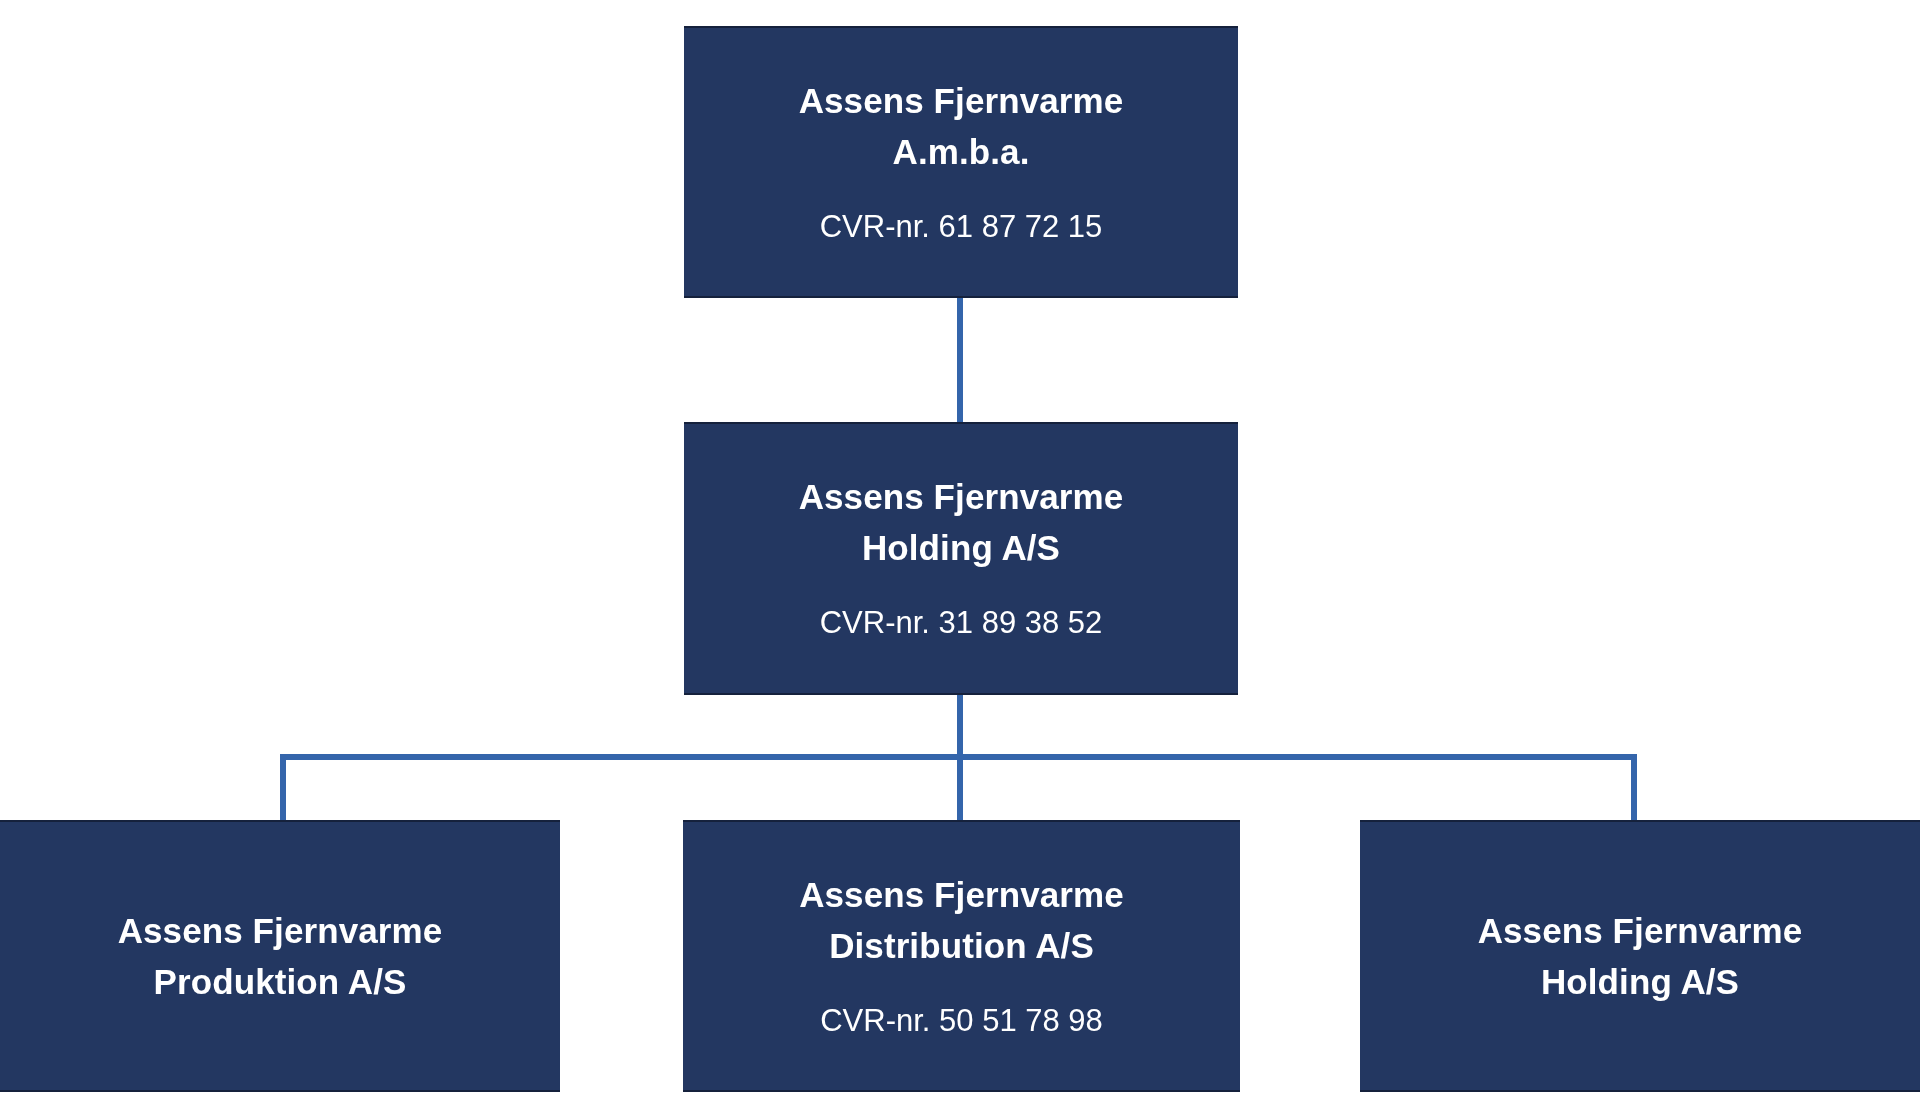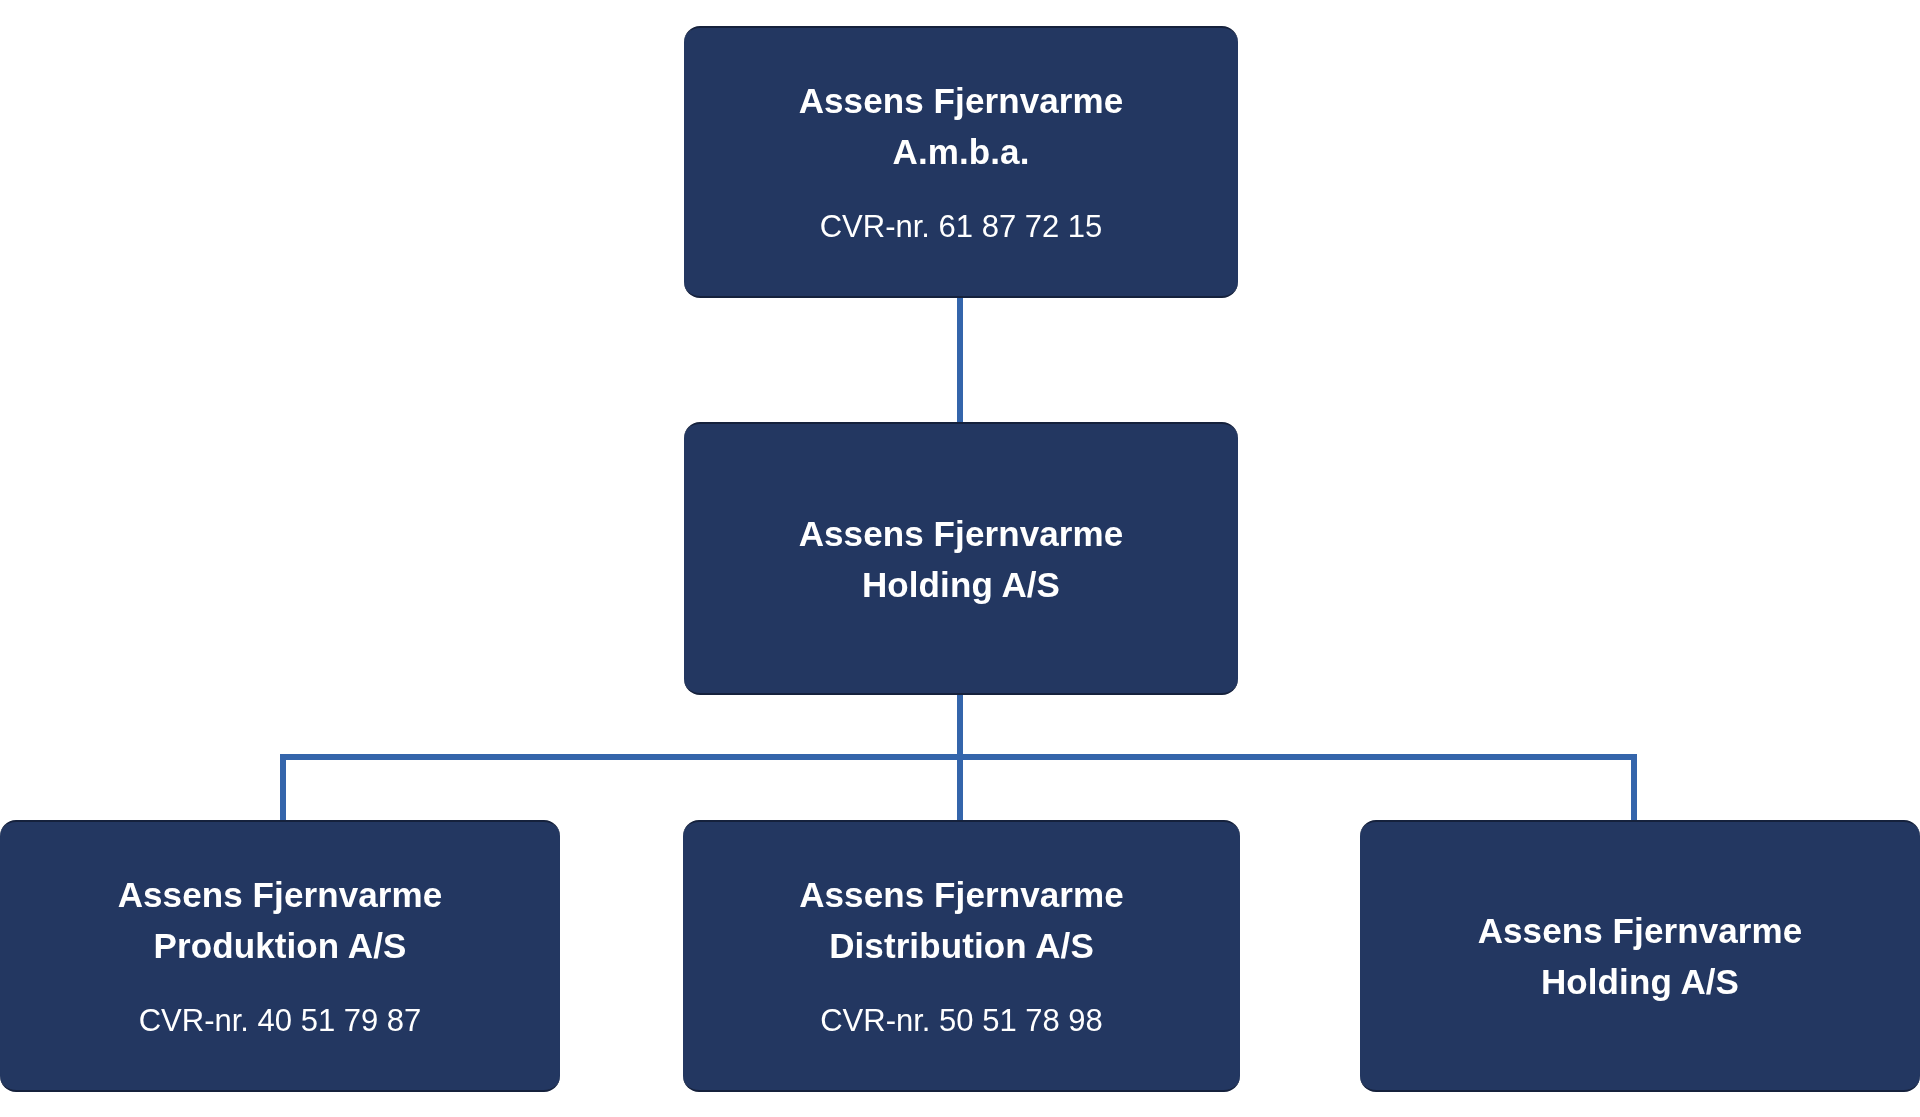--- a/index.html
+++ b/index.html
@@ -27,21 +27,20 @@
     color: #ffffff;
     display: flex;
     flex-direction: column;
     align-items: center;
     justify-content: center;
     text-align: center;
     padding: 17px 14px;
     border-top: 2px solid #15213c;
     border-bottom: 2px solid #15213c;
     z-index: 2;
-    border-radius: 16px;
   }
   .node .title-line {
     font-size: 35px;
     font-weight: bold;
     line-height: 1.0;
     letter-spacing: 0.1px;
     white-space: nowrap;
   }
   .node .title-line + .title-line {
     margin-top: 16px;
@@ -96,26 +95,26 @@
 
   <div class="node" id="node-amba">
     <div class="title-line">Assens Fjernvarme</div>
     <div class="title-line">A.m.b.a.</div>
     <div class="cvr">CVR-nr. 61 87 72 15</div>
   </div>
 
   <div class="node" id="node-holding">
     <div class="title-line">Assens Fjernvarme</div>
     <div class="title-line">Holding A/S</div>
+    <div class="cvr">CVR-nr. 31 89 38 52</div>
   </div>
 
   <div class="node" id="node-produktion">
     <div class="title-line">Assens Fjernvarme</div>
     <div class="title-line">Produktion A/S</div>
-    <div class="cvr">CVR-nr. 40 51 79 87</div>
   </div>
 
   <div class="node" id="node-distribution">
     <div class="title-line">Assens Fjernvarme</div>
     <div class="title-line">Distribution A/S</div>
     <div class="cvr">CVR-nr. 50 51 78 98</div>
   </div>
 
   <div class="node" id="node-service">
     <div class="title-line">Assens Fjernvarme</div>

